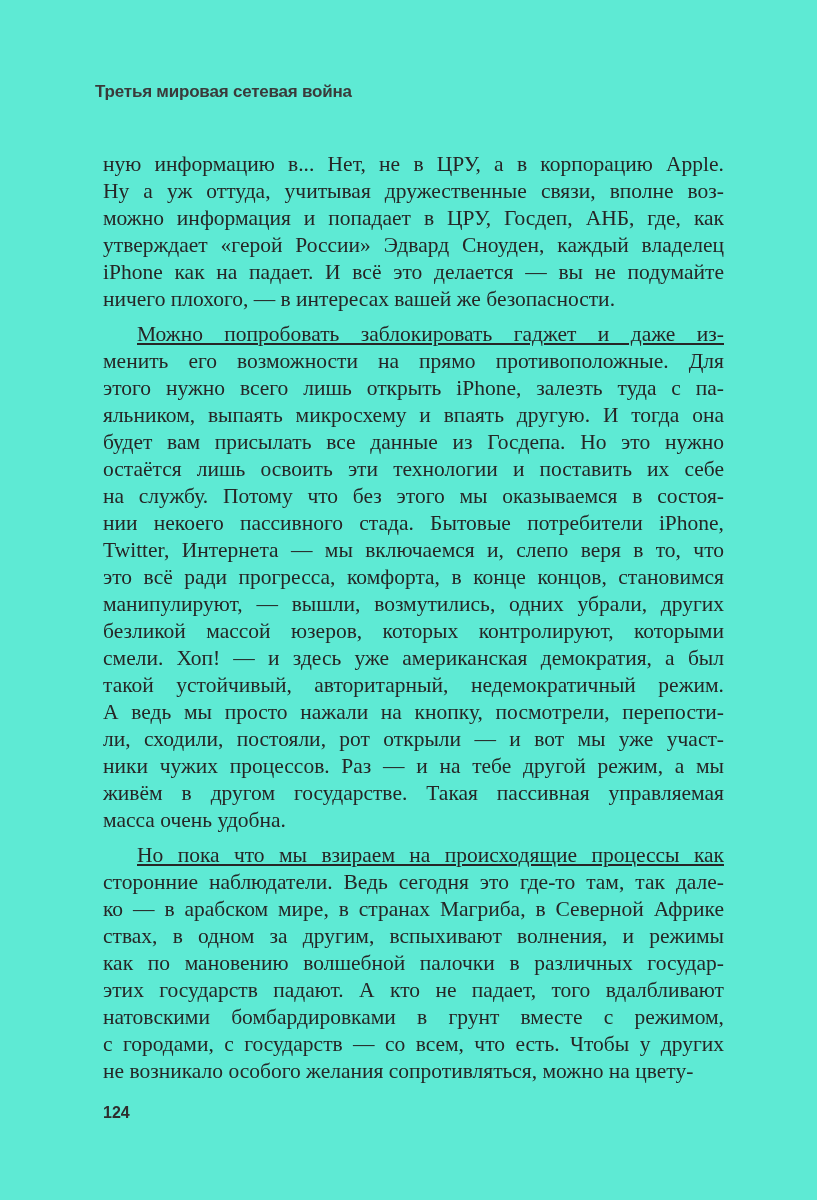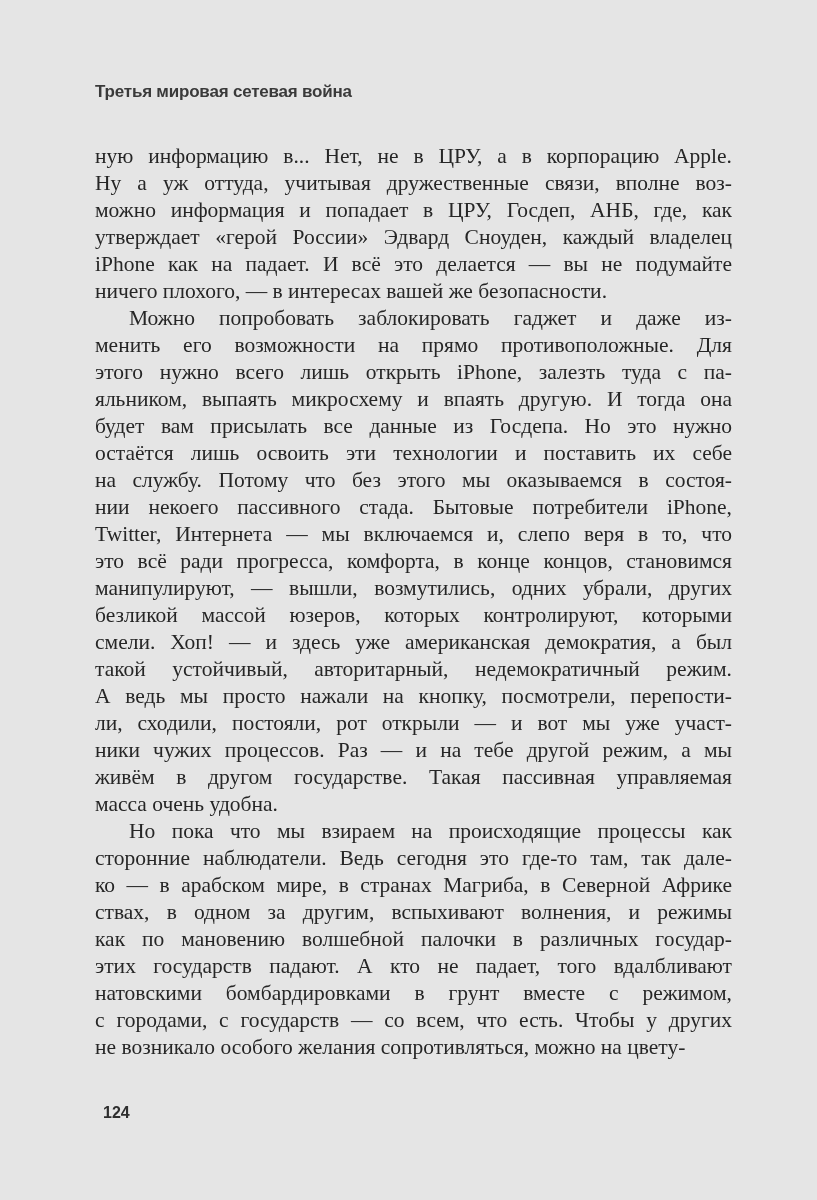--- a/index.html
+++ b/index.html
@@ -4,21 +4,21 @@
 <style>
   html, body {
     margin: 0;
     padding: 0;
     background: #ffffff;
   }
   #page {
     position: relative;
     width: 817px;
     height: 1200px;
-    background: #e5e5e5;
+    background: #5eead4;
     overflow: hidden;
     font-family: "Liberation Serif", "DejaVu Serif", serif;
   }
   .running-header {
     position: absolute;
     left: 95px;
     top: 82px;
     width: 640px;
     font-family: "Liberation Sans", "DejaVu Sans", sans-serif;
     font-size: 17px;
@@ -28,31 +28,32 @@
   }
   .text-block {
     position: absolute;
     left: 95px;
     top: 143px;
     width: 637px;
     color: #262626;
     font-size: 21.5px;
     line-height: 27px;
   }
-  .paragraph { margin: 0; }
+  .paragraph { margin: 8px; }
   .line {
     text-align: justify;
     text-align-last: justify;
     white-space: normal;
   }
   .line.last {
     text-align-last: left;
   }
   .line.indent {
     text-indent: 34px;
+    text-decoration: underline;
   }
   .page-number {
     position: absolute;
     left: 103px;
     top: 1104px;
     font-family: "Liberation Sans", "DejaVu Sans", sans-serif;
     font-size: 16px;
     font-weight: 700;
     color: #2e2e2e;
   }

